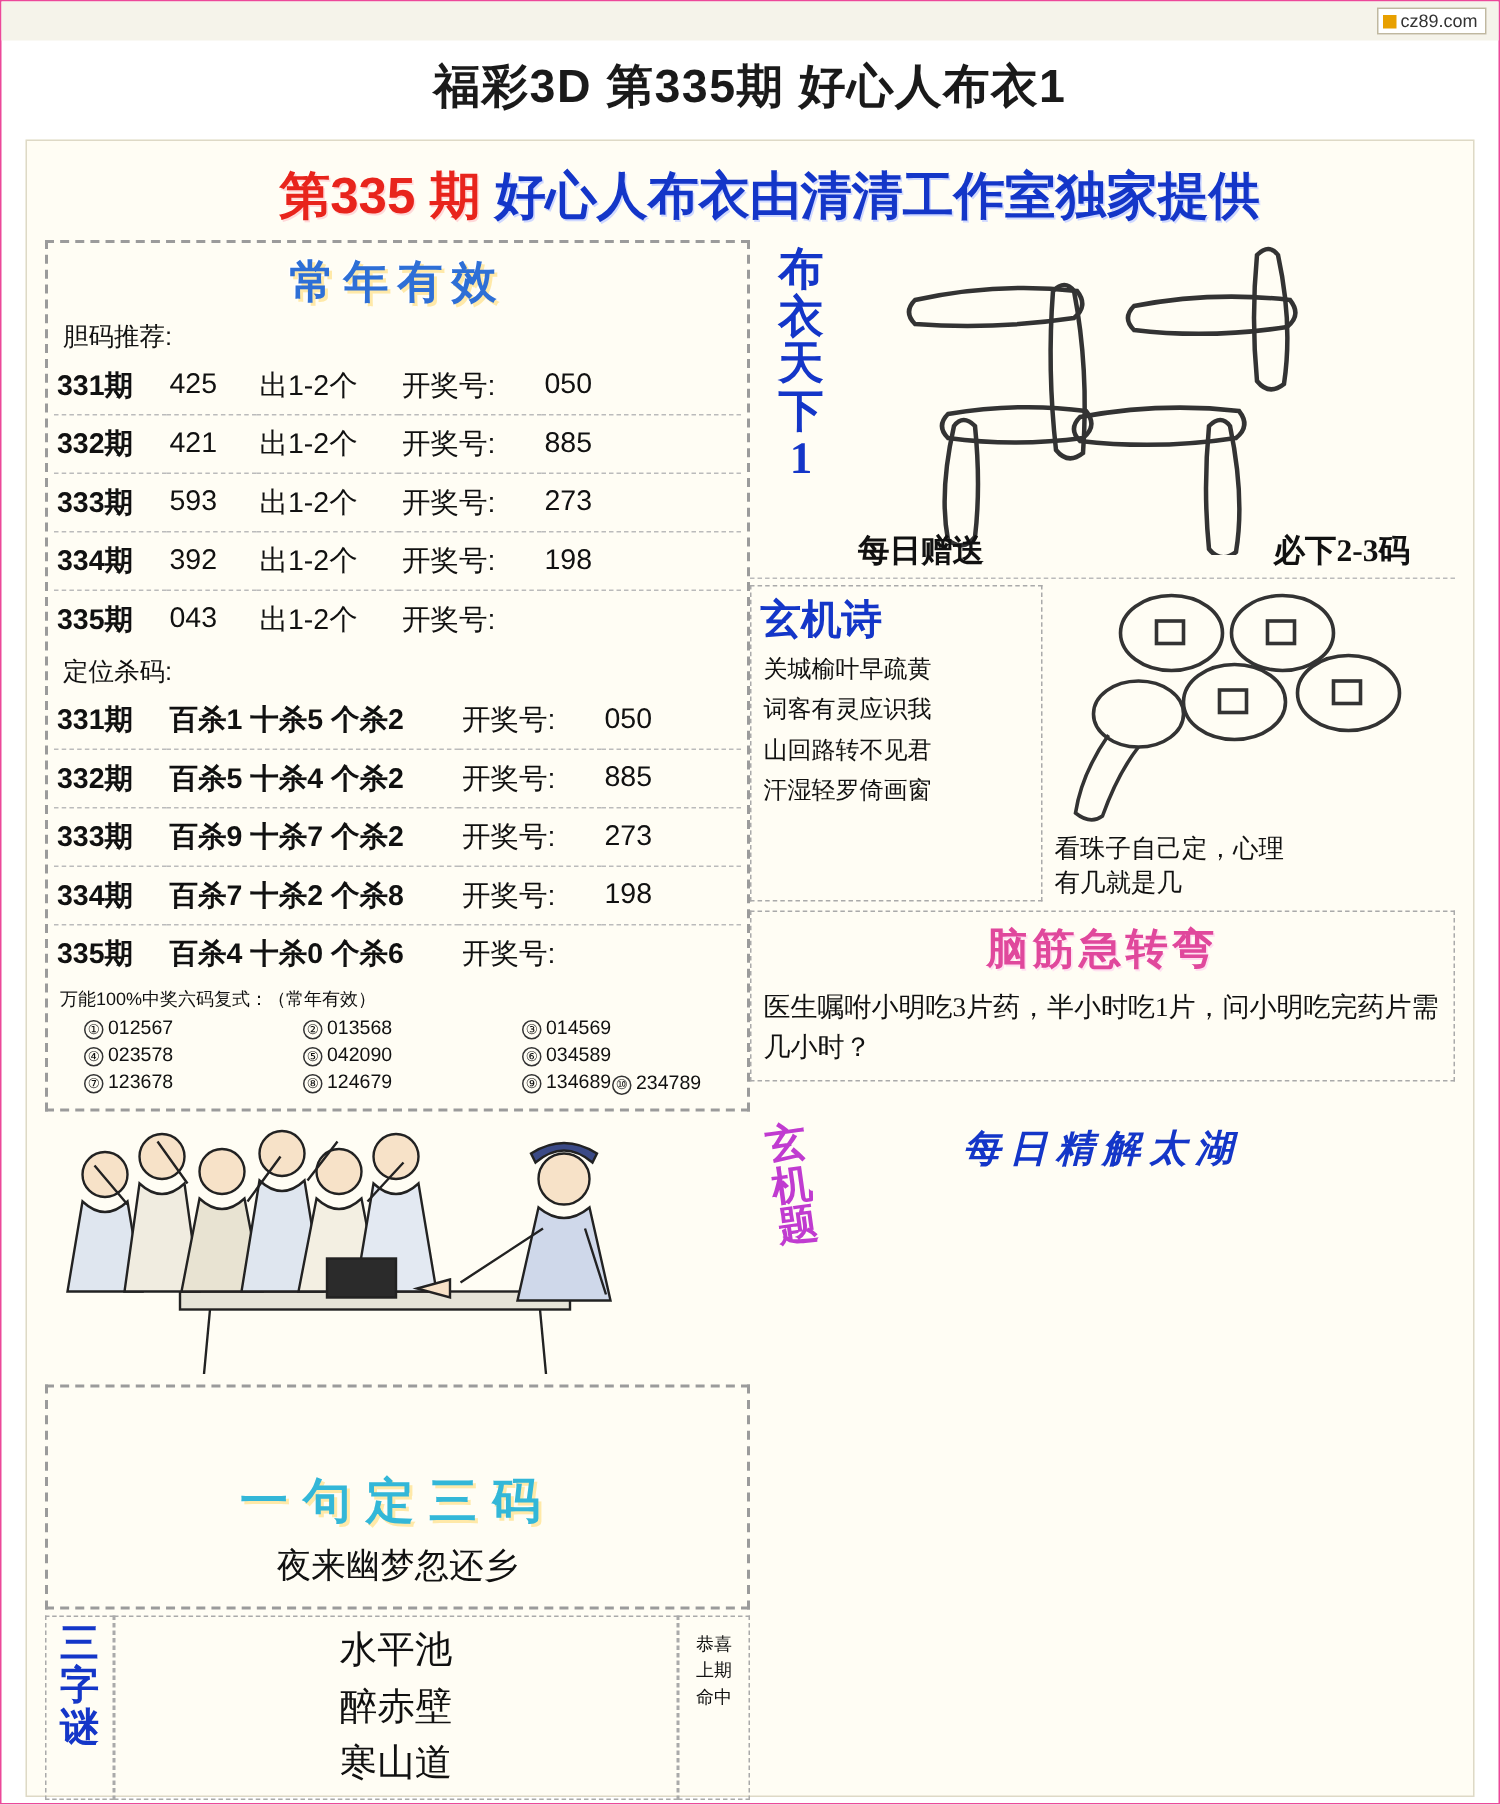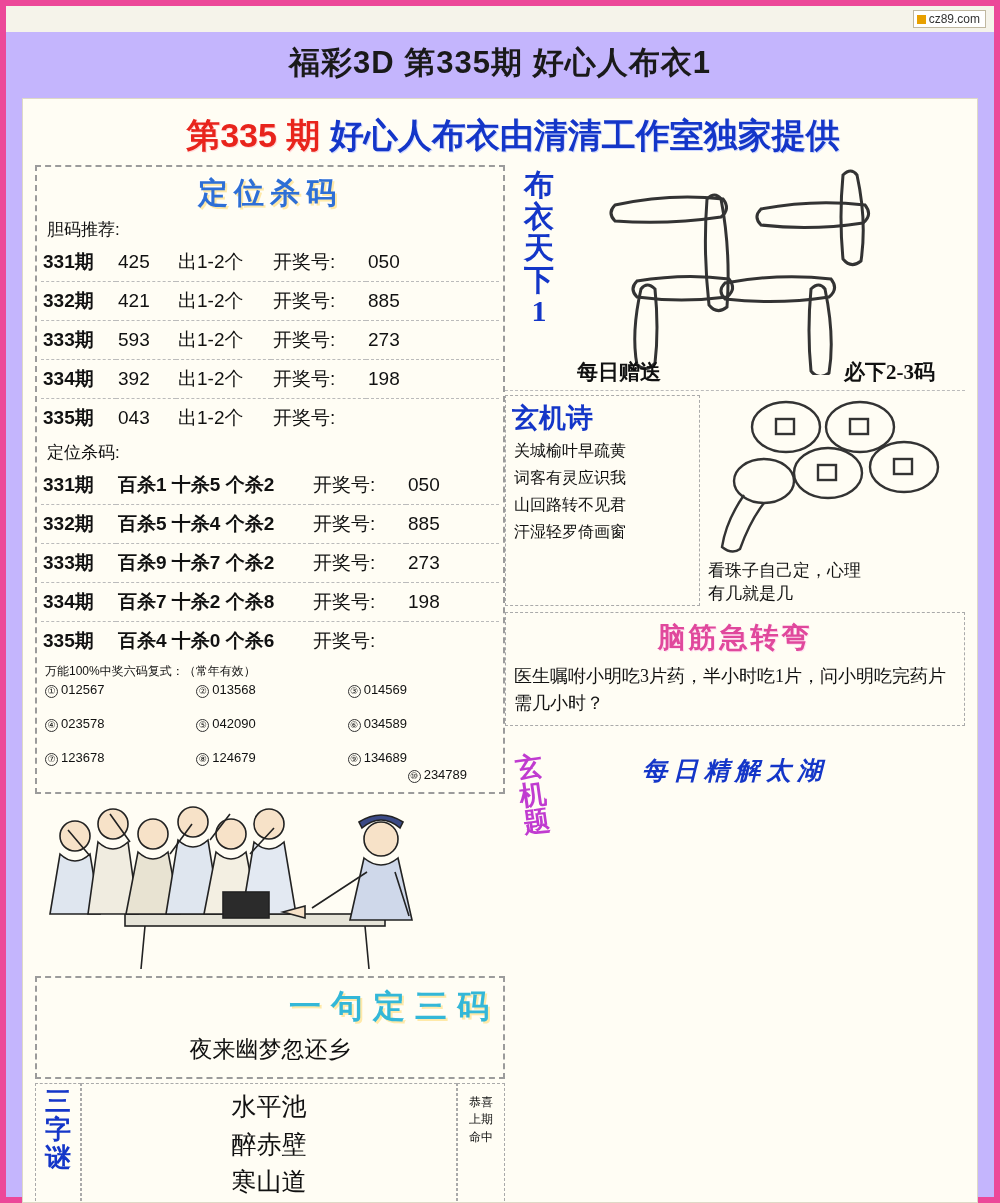--- a/index.html
+++ b/index.html
@@ -8,22 +8,22 @@
     width: 1000px;
     height: 1203px;
     background: #f2f0e8;
     font-family: "Liberation Sans", sans-serif;
     overflow: hidden;
   }
   .page {
     position: relative;
     width: 1000px;
     height: 1203px;
-    background: #c4b5fd;
-    border: 6px solid #ec4899;
+    background: #ffffff;
+    border: 1px solid #ec4899;
   }
   
   .topbar {
     position: relative;
     height: 26px;
     background: #f5f3ea;
   }
   .logo-badge {
     position: absolute;
     right: 8px;
@@ -102,21 +102,21 @@
     font-size: 19px;
     color: #111;
     padding: 6px 2px;
     white-space: nowrap;
     font-family: "Liberation Sans", sans-serif;
   }
   table.rows td.bold { font-weight: bold; }
   .divline { border-top: 1px dashed #bbb; }
 
   .six-title { font-size: 12px; padding: 3px 0 2px 4px; color:#111; }
-  .six-grid { display: grid; grid-template-columns: repeat(3, 1fr); gap: 18px 4px; padding: 0 4px 4px 4px; }
+  .six-grid { display: grid; grid-template-columns: repeat(3, 1fr); gap: 2px 4px; padding: 0 4px 4px 4px; margin-left: 16px; }
   .six-item { font-size: 13px; color: #111; white-space: nowrap; }
   .circ {
     display: inline-block;
     border: 1px solid #333;
     border-radius: 50%;
     width: 13px; height: 13px;
     line-height: 11px;
     text-align: center;
     font-size: 9px;
     margin-right: 3px;
@@ -191,27 +191,28 @@
   .pred-num { color:#e8241c; font-size: 24px; font-weight: bold; letter-spacing:6px;}
   .daily-taihu {
     font-size: 25px; font-weight: bold; color:#1436c8;
     text-align:center; letter-spacing: 6px;
     font-family: "Liberation Serif", serif;
     font-style: italic;
   }
 
   
   .sanma-title {
-    text-align: right;
+    text-align: center;
     font-size: 32px; font-weight: bold;
     color: #33b7d8;
     letter-spacing: 10px;
     text-shadow: 2px 2px 0 #ffe9a8;
     padding: 5px 0 2px;
     font-family: "Liberation Serif", serif;
+    margin-top: 47px;
   }
   .sanma-sub {
     text-align:center; font-size: 23px; color:#111; padding: 3px 0 6px;
     font-family: "Liberation Serif", serif;
   }
   .sanzimi {
     font-size: 26px; font-weight: bold; color:#1436c8;
     line-height: 1.08; width: 46px; text-align:center;
     font-family: "Liberation Serif", serif;
   }
@@ -250,21 +251,21 @@
     <div class="headline">
       <span class="hl-red">第335 期</span>
       <span class="hl-blue">好心人布衣由清清工作室独家提供</span>
     </div>
 
     <div class="cols">
 
       <div class="colL">
 
         <div class="dashed" style="padding:2px 4px 4px 4px;">
-          <div class="expert-title">定位杀码</div>
+          <div class="expert-title">常年有效</div>
 
           <div class="sub-label">胆码推荐:</div>
           <table class="rows">
             <tbody>
                 <tr>
               <td class="bold" style="width:75px">331期</td>
               <td style="width:60px">425</td>
               <td style="width:95px">出1-2个</td>
               <td style="width:95px">开奖号:</td>
               <td>050</td>

